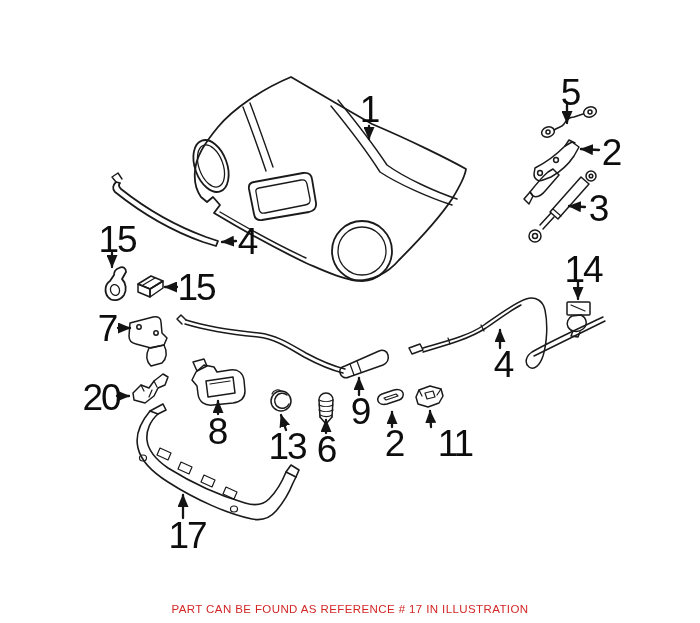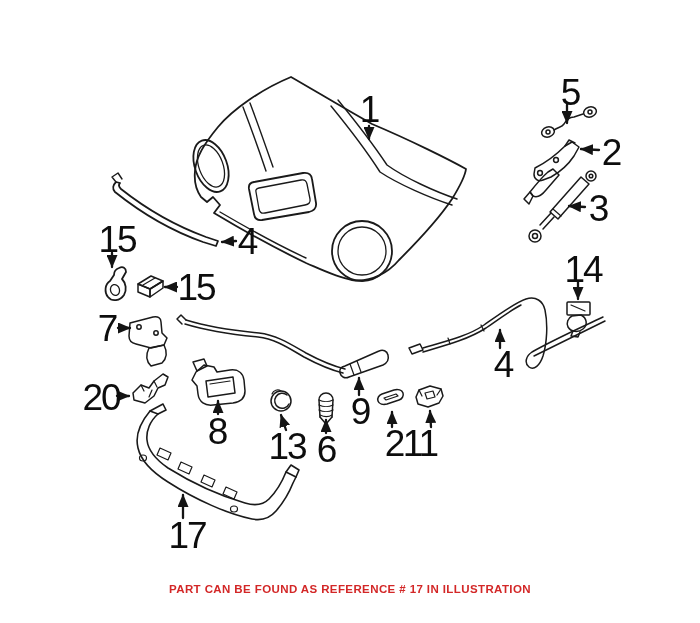--- a/index.html
+++ b/index.html
@@ -14,23 +14,23 @@
   .callout{
     position:absolute;
     transform:translate(-50%,-50%);
     font-size:37px;line-height:1;
     letter-spacing:-2px;
     color:#0d0d0d;
     white-space:nowrap;
     user-select:none;
   }
   .ref-note{
-    position:absolute;left:350px;top:583px;
+    position:absolute;left:350px;top:603px;
     transform:translateX(-50%);
-    font-size:11.5px;font-weight:bold;
+    font-size:11.5px;font-weight:normal;
     letter-spacing:.4px;
     color:#d32727;
     white-space:nowrap;
   }
 </style>
 </head>
 <body>
 
 <div class="stage">
 
@@ -217,21 +217,21 @@
   <div class="callout" style="left:369px;top:109px">1</div>
   <div class="callout" style="left:611px;top:152px">2</div>
   <div class="callout" style="left:598px;top:208px">3</div>
   <div class="callout" style="left:247px;top:241px">4</div>
   <div class="callout" style="left:570px;top:92px">5</div>
   <div class="callout" style="left:326px;top:449px">6</div>
   <div class="callout" style="left:107px;top:328px">7</div>
   <div class="callout" style="left:217px;top:431px">8</div>
   <div class="callout" style="left:360px;top:411px">9</div>
   <div class="callout" style="left:503px;top:364px">4</div>
-  <div class="callout" style="left:420px;top:443px">11</div>
+  <div class="callout" style="left:455px;top:443px">11</div>
   <div class="callout" style="left:394px;top:443px">2</div>
   <div class="callout" style="left:287px;top:446px">13</div>
   <div class="callout" style="left:583px;top:269px">14</div>
   <div class="callout" style="left:117px;top:239px">15</div>
   <div class="callout" style="left:196px;top:287px">15</div>
   <div class="callout" style="left:187px;top:535px">17</div>
   <div class="callout" style="left:101px;top:397px">20</div>
 
   <div class="ref-note">PART CAN BE FOUND AS REFERENCE # 17 IN ILLUSTRATION</div>
 

